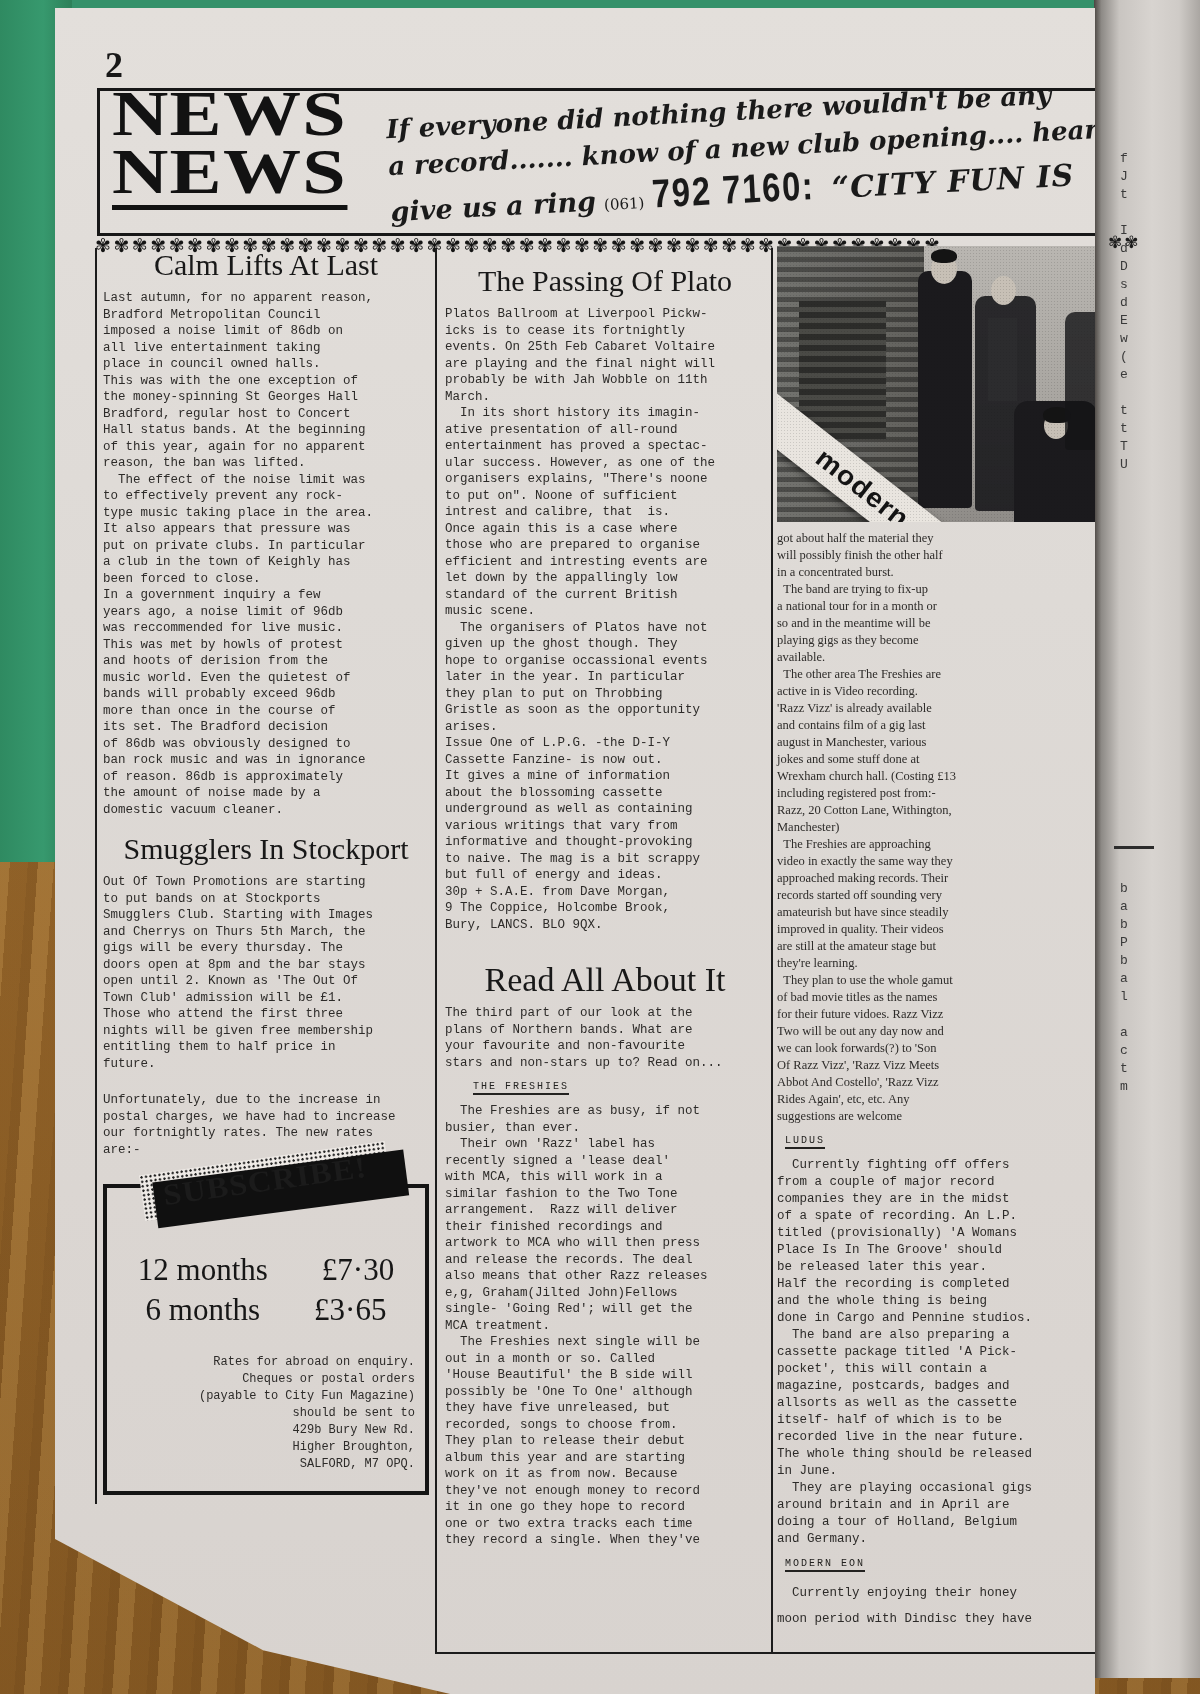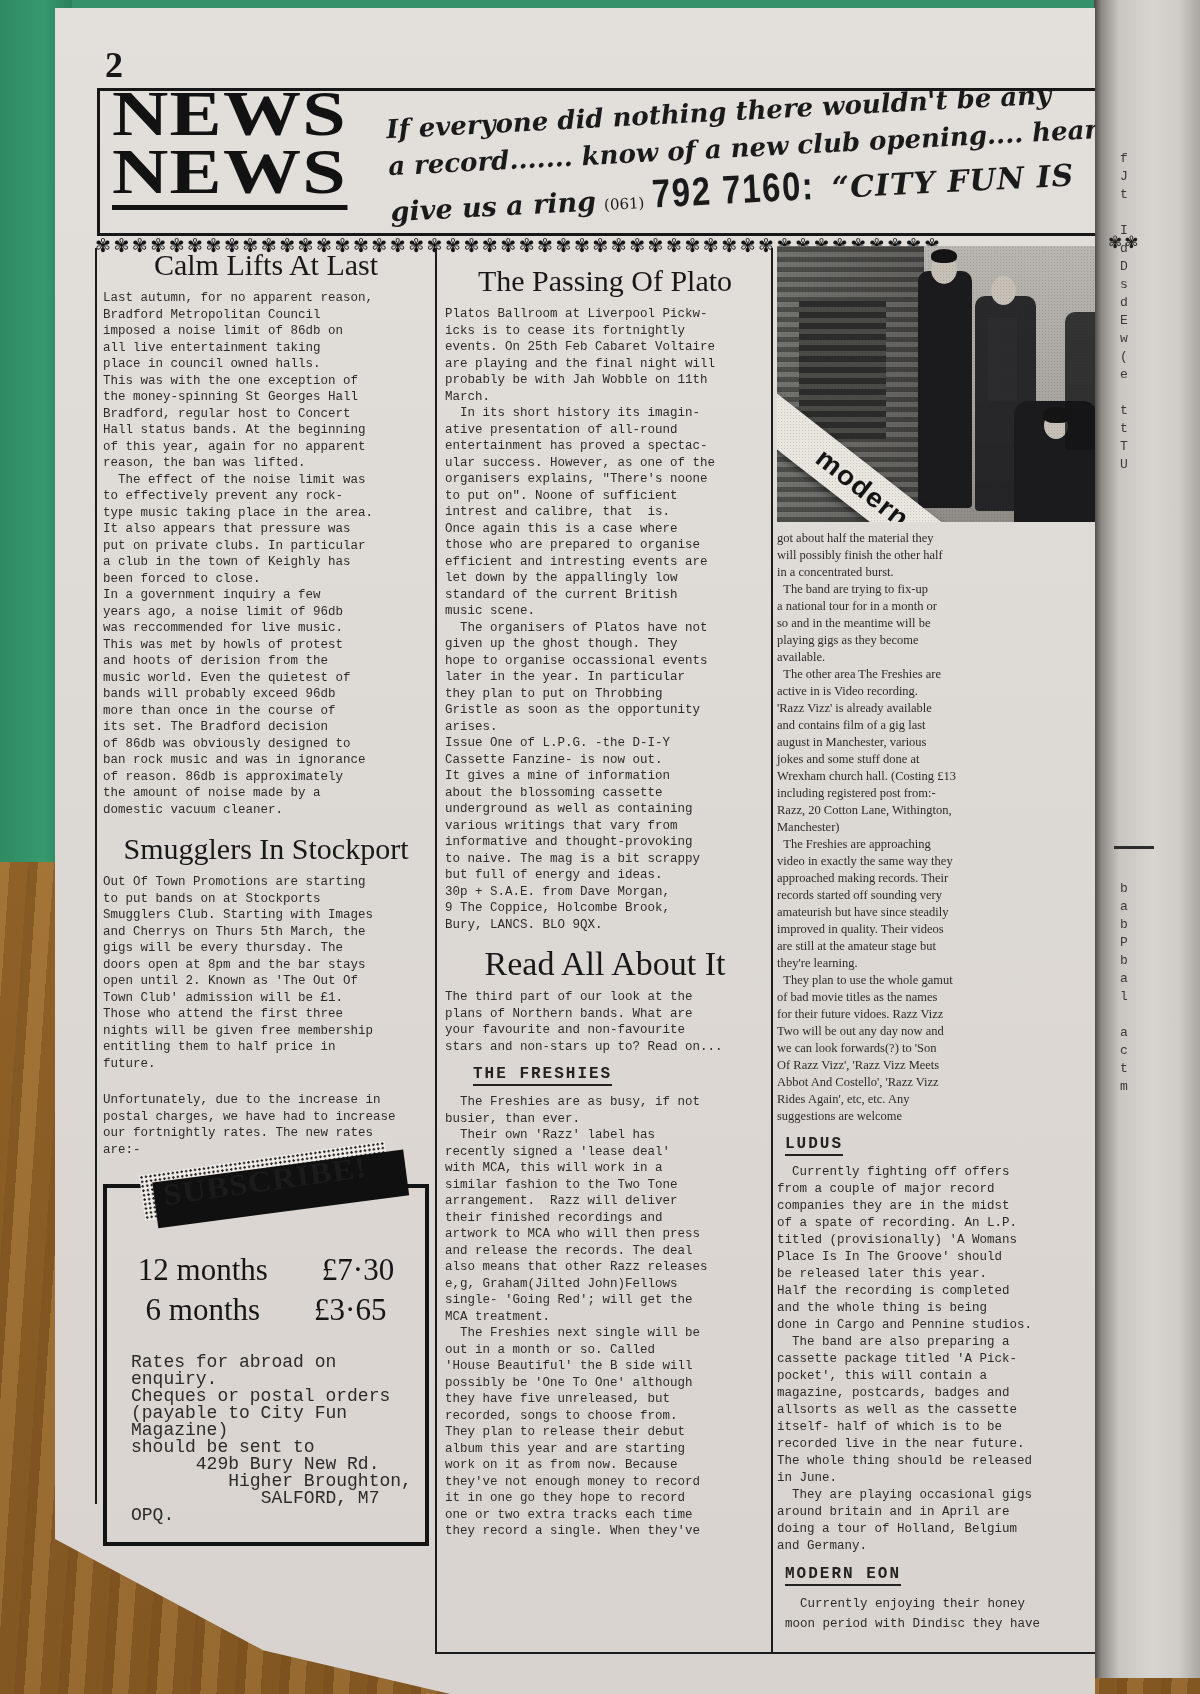--- a/index.html
+++ b/index.html
@@ -49,43 +49,43 @@
 
   .vrule{position:absolute;width:2px;background:#1c1c1c;}
   .hrule{position:absolute;height:2px;background:#1c1c1c;}
 
   .col{position:absolute;color:#2e2c2a;}
   .headline{font-family:"Liberation Serif",serif;font-weight:400;color:#181818;
     text-align:center;font-size:30px;line-height:34px;margin:6px 0 8px 0;}
   .headline.big{font-size:34px;}
   .body{font-family:"Liberation Mono",monospace;font-size:12.5px;line-height:16.5px;
     white-space:pre-wrap;color:#2d2b29;}
-  .subhead{font-family:"Liberation Mono",monospace;font-size:16px;font-weight:700;
+  .subhead{font-family:"Liberation Mono",monospace;font-size:10px;font-weight:400;
     letter-spacing:2px;color:#232220;border-bottom:2px solid #232220;display:inline-block;
     margin:10px 0 8px 28px;padding-bottom:1px;}
   .subhead.flush{margin-left:8px;}
 
   
   .subbox{position:relative;margin-top:26px;border:4px solid #141414;padding:46px 10px 18px 10px;}
   .sub-banner{position:absolute;left:34px;top:-30px;width:248px;height:46px;transform:rotate(-8deg);
     background-color:#efebe7;
     background-image:radial-gradient(circle,#1d1d1d 1px,transparent 1.35px);
     background-size:4.5px 4.5px;
     display:flex;align-items:center;justify-content:center;}
   .sub-banner::before{content:"";position:absolute;left:12px;top:10px;width:102%;height:100%;
     background:#101010;z-index:-1;transform:rotate(.5deg);}
   .sub-banner span{font-family:"Liberation Serif",serif;font-weight:700;font-size:30px;
     letter-spacing:1px;color:#1b1b1b;transform:scaleX(1.08);}
   .sub-head{font-family:"Liberation Serif",serif;font-size:30px;line-height:36px;
     text-align:center;color:#181818;}
   .rate-row{display:flex;justify-content:center;gap:54px;font-family:"Liberation Serif",serif;
     font-size:31px;line-height:40px;color:#161616;}
   .rates{margin-top:16px;}
-  .sub-details{font-family:"Liberation Mono",monospace;font-size:18px;line-height:17px;
-    white-space:pre-wrap;color:#2d2b29;margin-top:24px;padding-left:14px;}
+  .sub-details{font-family:"Liberation Mono",monospace;font-size:12px;line-height:17px;
+    white-space:pre-wrap;color:#2d2b29;margin-top:24px;padding-left:14px;text-align:right;}
 
   
   .photo{position:relative;width:320px;height:276px;background:#a3a19d;overflow:hidden;margin-bottom:8px;}
   .ph-wall{position:absolute;left:0;top:0;width:46%;height:100%;
     background:
       repeating-linear-gradient(0deg,rgba(0,0,0,.28) 0 5px,rgba(255,255,255,.06) 5px 10px),
       linear-gradient(90deg,#6a6a66,#575652);}
   .ph-window{position:absolute;left:7%;top:20%;width:27%;height:50%;
     background:repeating-linear-gradient(0deg,#2c2c2a 0 6px,#4a4a46 6px 11px);}
   .ph-sky{position:absolute;right:0;top:0;width:55%;height:100%;
@@ -280,21 +280,21 @@
 It gives a mine of information
 about the blossoming cassette
 underground as well as containing
 various writings that vary from
 informative and thought-provoking
 to naive. The mag is a bit scrappy
 but full of energy and ideas.
 30p + S.A.E. from Dave Morgan,
 9 The Coppice, Holcombe Brook,
 Bury, LANCS. BLO 9QX.</div>
-    <div class="headline big" style="margin-top:14px;">Read All About It</div>
+    <div class="headline big" style="margin-top:30px;">Read All About It</div>
     <div class="body">The third part of our look at the
 plans of Northern bands. What are
 your favourite and non-favourite
 stars and non-stars up to? Read on...</div>
     <div class="subhead">THE FRESHIES</div>
     <div class="body">  The Freshies are as busy, if not
 busier, than ever.
   Their own 'Razz' label has
 recently signed a 'lease deal'
 with MCA, this will work in a
@@ -395,17 +395,17 @@
 allsorts as well as the cassette
 itself- half of which is to be
 recorded live in the near future.
 The whole thing should be released
 in June.
   They are playing occasional gigs
 around britain and in April are
 doing a tour of Holland, Belgium
 and Germany.</div>
     <div class="subhead flush">MODERN EON</div>
-    <div class="body" style="line-height:20px;margin-left:8px;">  Currently enjoying their honey
+    <div class="body" style="line-height:26px;">  Currently enjoying their honey
 moon period with Dindisc they have</div>
   </div>
 
 </div>
 
 </body></html>

